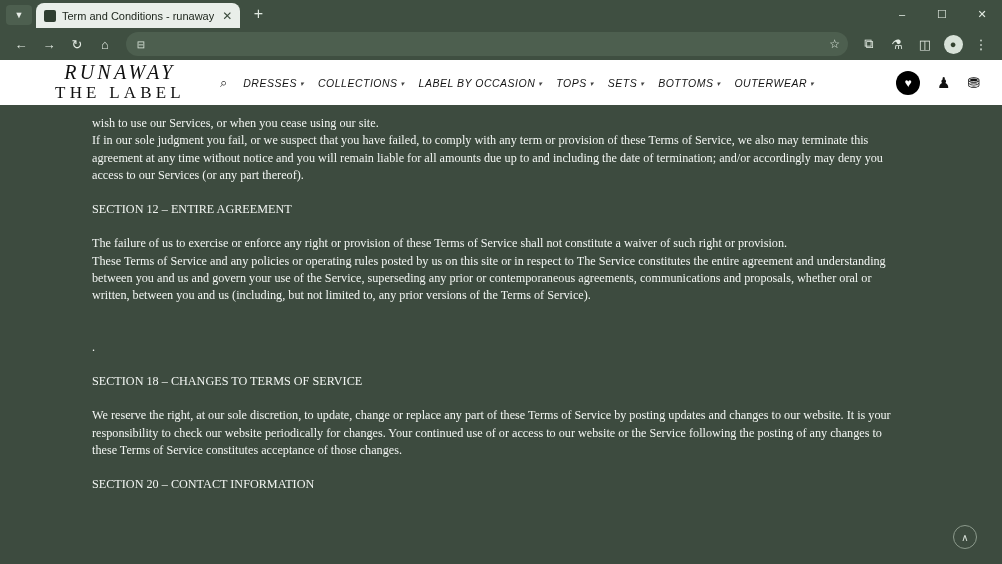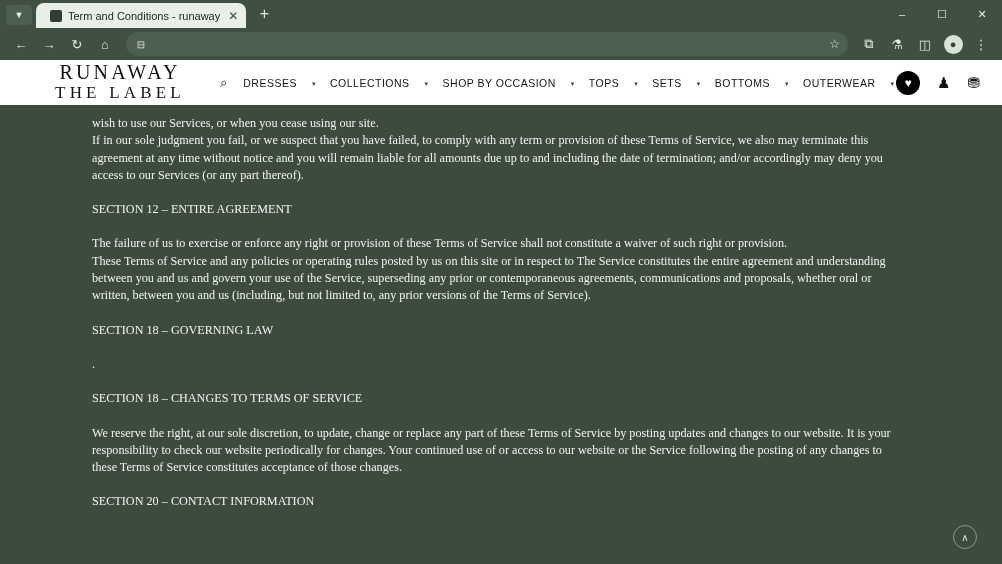--- a/index.html
+++ b/index.html
@@ -38,21 +38,21 @@
     cursor: pointer;
   }
   .tab {
     height: 25px;
     min-width: 200px;
     max-width: 240px;
     background: #e9eee9;
     border-radius: 8px 8px 0 0;
     display: flex;
     align-items: center;
-    padding: 0 6px 0 14px;
+    padding: 0 6px 0 8px;
     gap: 6px;
     position: relative;
   }
   .tab .favicon {
     width: 12px; height: 12px;
     border-radius: 2px;
     background: #2f3e31;
     flex: none;
   }
   .tab .tab-title {
@@ -167,20 +167,21 @@
     padding-left: 30px;
     flex: none;
   }
   .logo .l1 {
     font-family: "Liberation Serif", serif;
     font-size: 20px;
     letter-spacing: 3.2px;
     color: #111;
     line-height: 1.05;
     font-weight: 400;
+    font-style: italic;
   }
   .logo .l2 {
     font-family: "Liberation Serif", serif;
     font-size: 17px;
     letter-spacing: 4.2px;
     color: #111;
     line-height: 1.2;
   }
   .nav {
     display: flex;
@@ -196,21 +197,22 @@
     margin-right: 2px;
   }
   .nav-item {
     font-size: 10.5px;
     letter-spacing: 0.5px;
     color: #141414;
     cursor: pointer;
     white-space: nowrap;
     display: flex;
     align-items: center;
-    gap: 15px;
+    gap: 3px;
+    font-style: italic;
   }
   .caret { font-size: 7px; color: #444; position: relative; top: 1px; }
   .header-right {
     display: flex;
     align-items: center;
     gap: 17px;
     flex: none;
   }
   .wishlist {
     width: 24px; height: 24px;
@@ -304,21 +306,21 @@
         <div class="search-ic">⌕</div>
         <div class="nav-item">
           <span>DRESSES</span>
           <span class="caret">▾</span>
         </div>
         <div class="nav-item">
           <span>COLLECTIONS</span>
           <span class="caret">▾</span>
         </div>
         <div class="nav-item">
-          <span>SHOP BY OCCASION</span>
+          <span>LABEL BY OCCASION</span>
           <span class="caret">▾</span>
         </div>
         <div class="nav-item">
           <span>TOPS</span>
           <span class="caret">▾</span>
         </div>
         <div class="nav-item">
           <span>SETS</span>
           <span class="caret">▾</span>
         </div>
@@ -340,21 +342,20 @@
 
     <div class="content">
       <p>wish to use our Services, or when you cease using our site.</p>
       <p>If in our sole judgment you fail, or we suspect that you have failed, to comply with any term or provision of these Terms of Service, we also may terminate this agreement at any time without notice and you will remain liable for all amounts due up to and including the date of termination; and/or accordingly may deny you access to our Services (or any part thereof).</p>
       <div class="gap"></div>
       <p class="heading">SECTION 12 – ENTIRE AGREEMENT</p>
       <div class="gap"></div>
       <p>The failure of us to exercise or enforce any right or provision of these Terms of Service shall not constitute a waiver of such right or provision.</p>
       <p>These Terms of Service and any policies or operating rules posted by us on this site or in respect to The Service constitutes the entire agreement and understanding between you and us and govern your use of the Service, superseding any prior or contemporaneous agreements, communications and proposals, whether oral or written, between you and us (including, but not limited to, any prior versions of the Terms of Service).</p>
       <div class="gap"></div>
-      <p class="heading">SECTION 18 – GOVERNING LAW</p>
       <div class="gap"></div>
       <p>.</p>
       <div class="gap"></div>
       <p class="heading">SECTION 18 – CHANGES TO TERMS OF SERVICE</p>
       <div class="gap"></div>
       <p>We reserve the right, at our sole discretion, to update, change or replace any part of these Terms of Service by posting updates and changes to our website. It is your responsibility to check our website periodically for changes. Your continued use of or access to our website or the Service following the posting of any changes to these Terms of Service constitutes acceptance of those changes.</p>
       <div class="gap"></div>
       <p class="heading">SECTION 20 – CONTACT INFORMATION</p>
     </div>
 

